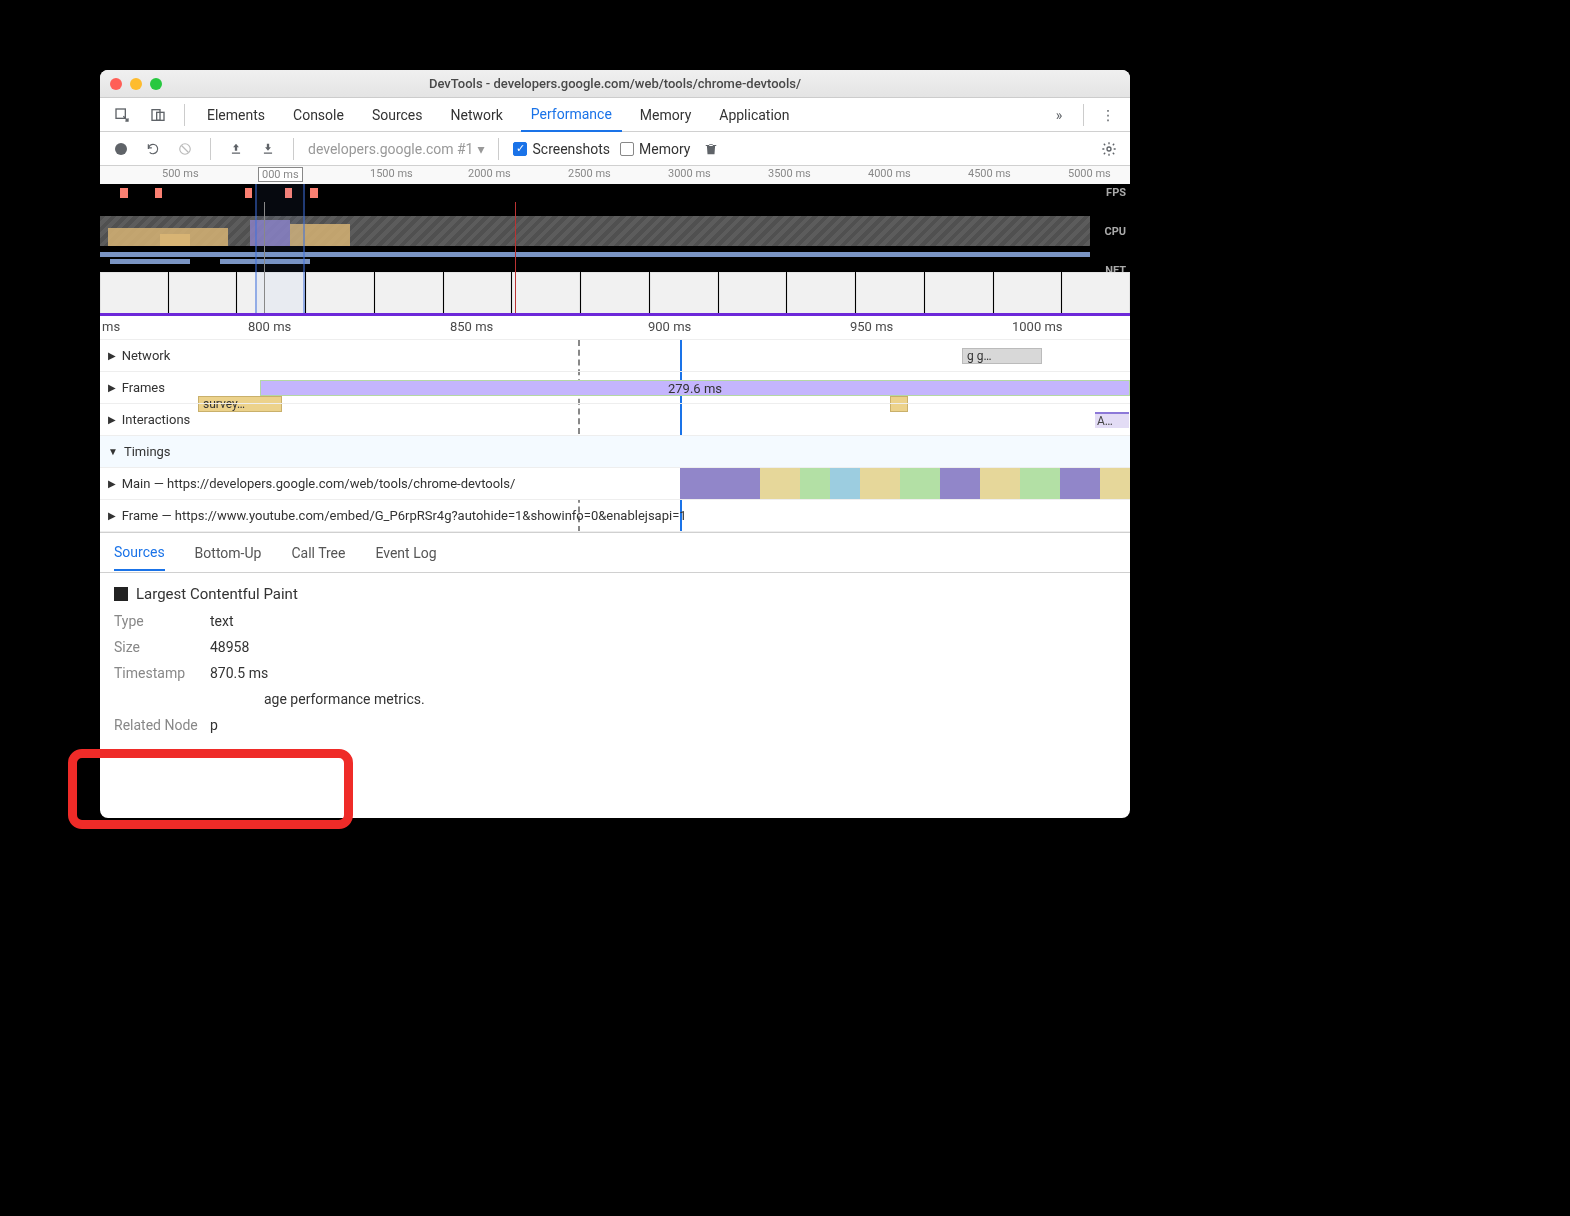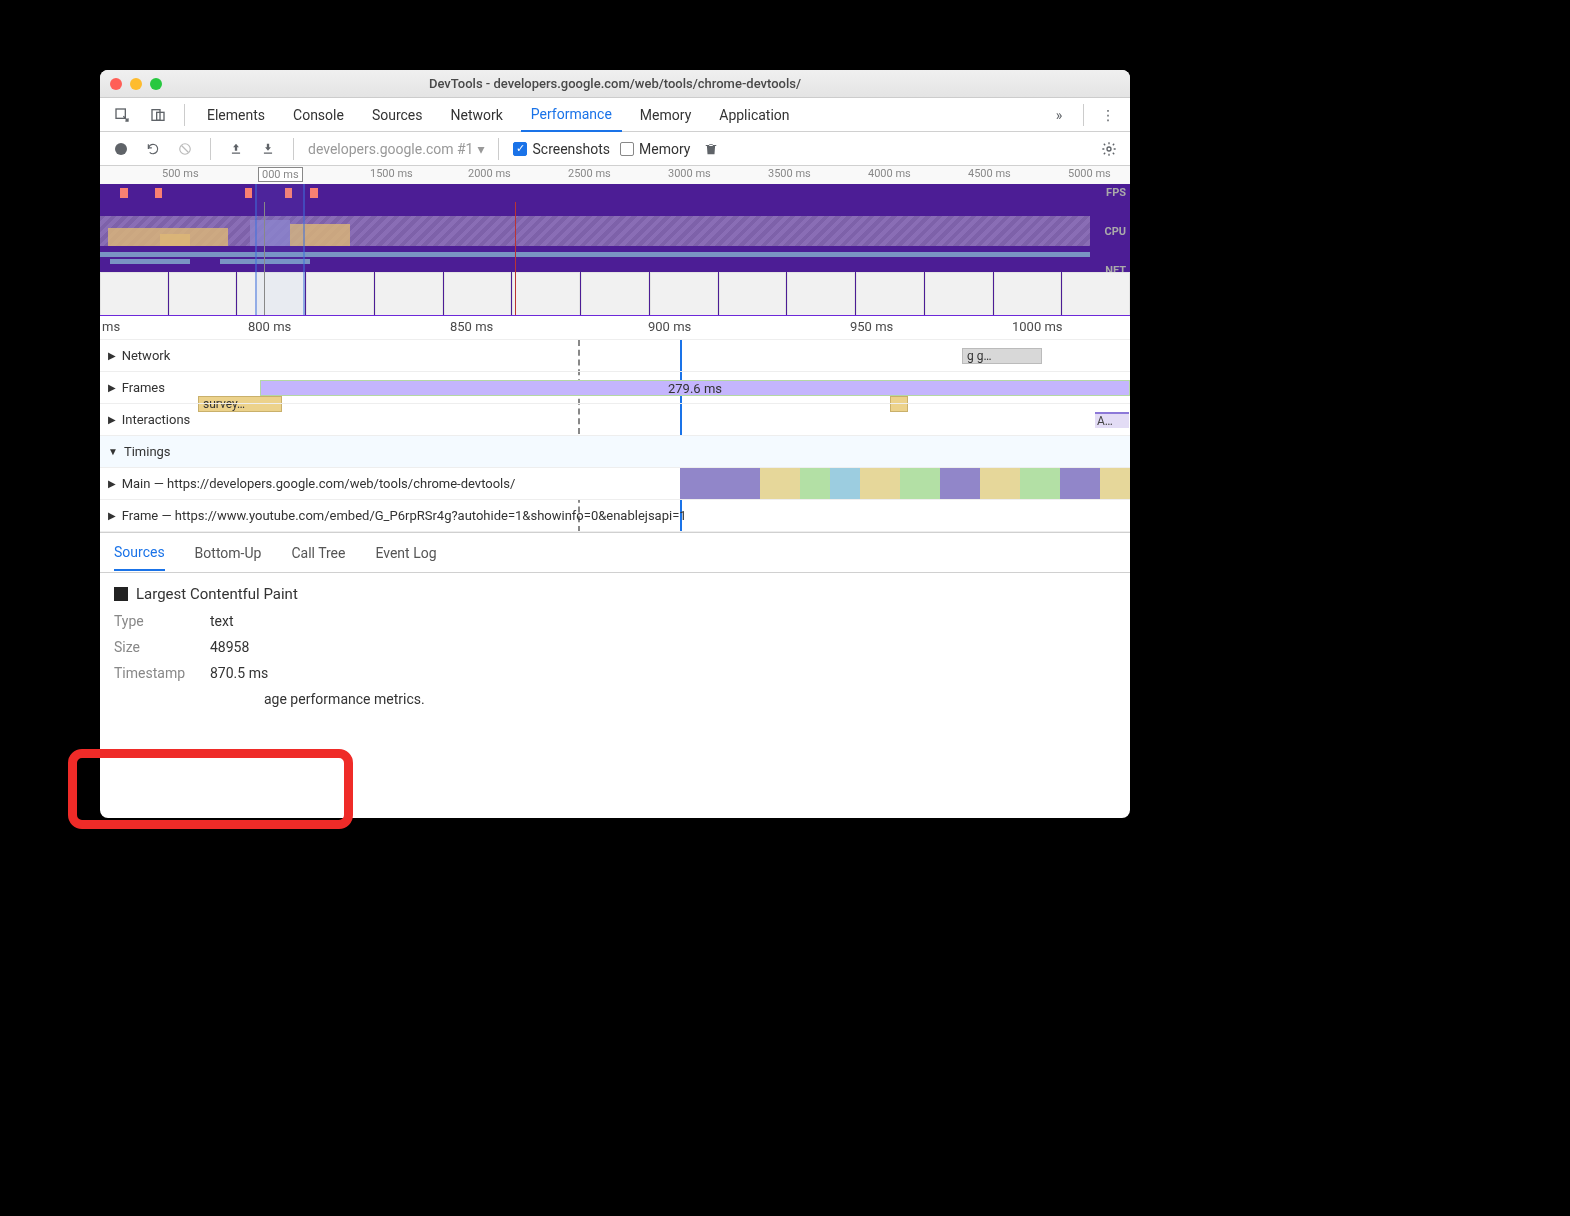--- a/index.html
+++ b/index.html
@@ -17,21 +17,21 @@
 .divider { width: 1px; height: 22px; background: #ccc; margin: 0 4px; }
 .tab { padding: 0 10px; cursor: pointer; height: 34px; display: flex; align-items: center; }
 .tab.active { color: #1a73e8; border-bottom: 2px solid #1a73e8; }
 .right { margin-left: auto; display: flex; align-items: center; gap: 6px; }
 .toolbar { height: 34px; display: flex; align-items: center; gap: 10px; padding: 0 10px; border-bottom: 1px solid #d0d0d0; font-size: 14px; color: #5f6368; }
 .toolbar .btn { width: 22px; height: 22px; display: flex; align-items: center; justify-content: center; }
 .toolbar .sel { color: #999; display: flex; align-items: center; gap: 4px; text-align: right; }
 .cb { display: flex; align-items: center; gap: 5px; color: #333; }
 .cb .chk { width: 14px; height: 14px; border: 1px solid #888; border-radius: 2px; display: flex; align-items: center; justify-content: center; }
 .cb .chk.checked { background: #1a73e8; border-color: #1a73e8; color: #fff; font-size: 11px; }
-.timeline-overview { position: relative; height: 150px; border-bottom: 1px solid #6d28d9; background: #4c1d95; overflow: hidden; }
+.timeline-overview { position: relative; height: 150px; border-bottom: 3px solid #6d28d9; background: #000000; overflow: hidden; }
 .ov-ticks { height: 18px; background: #f9f9f9; position: relative; font-size: 11px; color: #888; }
 .ov-ticks span { position: absolute; top: 1px; }
 .ov-labels { position: absolute; right: 4px; top: 20px; display: flex; flex-direction: column; gap: 26px; text-align: right; font-size: 11px; font-weight: 700; color: #aaa; }
 .ov-body { position: absolute; inset: 18px 0 0 0; }
 .ov-strip { position: absolute; left: 0; right: 40px; }
 .fps-strip { top: 4px; height: 10px; background: linear-gradient(90deg, transparent 0 20px, #fa8072 20px 28px, transparent 28px 55px, #fa8072 55px 62px, transparent 62px 145px, #fa8072 145px 152px, transparent 152px 185px, #fa8072 185px 192px, transparent 192px 210px, #fa8072 210px 218px, transparent 218px 100%); }
 .cpu-strip { top: 32px; height: 30px; background: repeating-linear-gradient(135deg, rgba(200,200,200,0.4) 0 4px, rgba(230,230,230,0.4) 4px 8px); }
 .cpu-blob { position: absolute; bottom: 0; background: #ddb876; opacity: 0.8; }
 .cpu-blob2 { background: #8e83c9; }
 .net-strip { top: 68px; height: 12px; }
@@ -279,16 +279,17 @@
 
   <div class="summary">
     <h3>
         <span class="marker"></span>
         <span>Largest Contentful Paint</span>
       </h3>
     <div class="row"><span class="label">Type</span><span class="val">text</span></div>
     <div class="row"><span class="label">Size</span><span class="val">48958</span></div>
     <div class="row"><span class="label">Timestamp</span><span class="val">870.5 ms</span></div>
     <div class="row details-partial" style="margin-left:150px">age performance metrics.</div>
+    <div class="row related-row"><span class="label">Related Node</span><span class="val">p</span></div>
   </div>
 </div>
 
 <div class="highlight-box"></div>
 
 </body></html>

